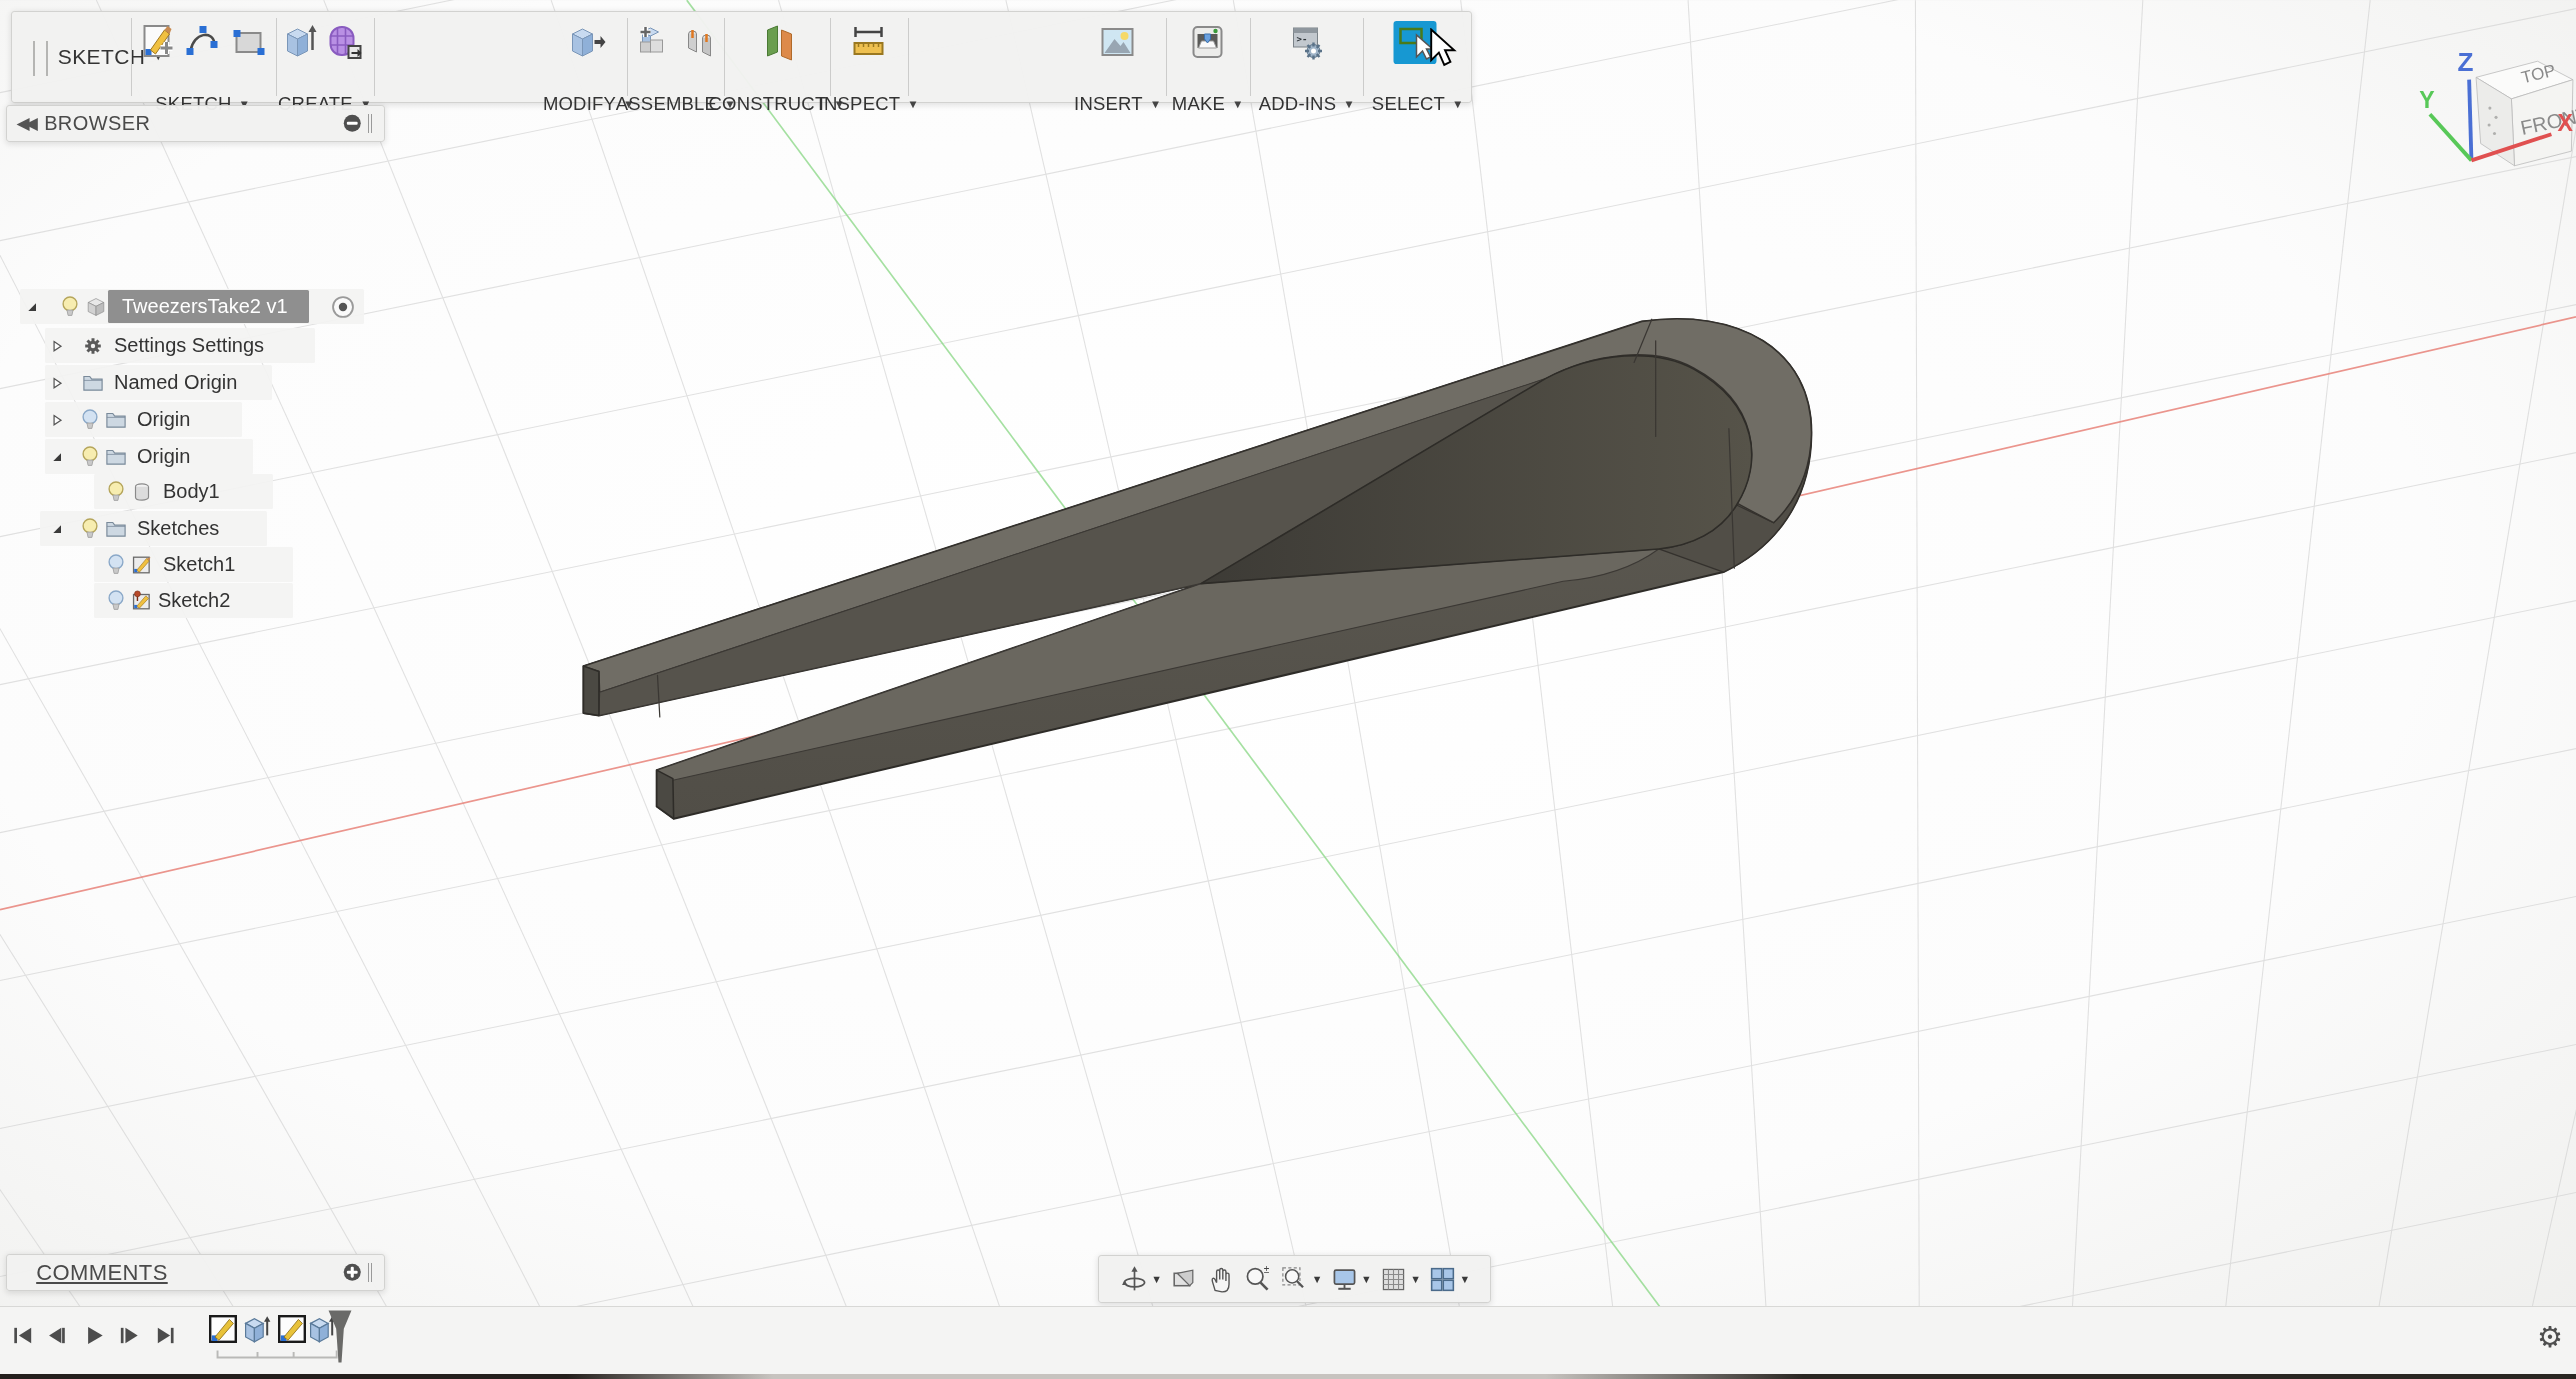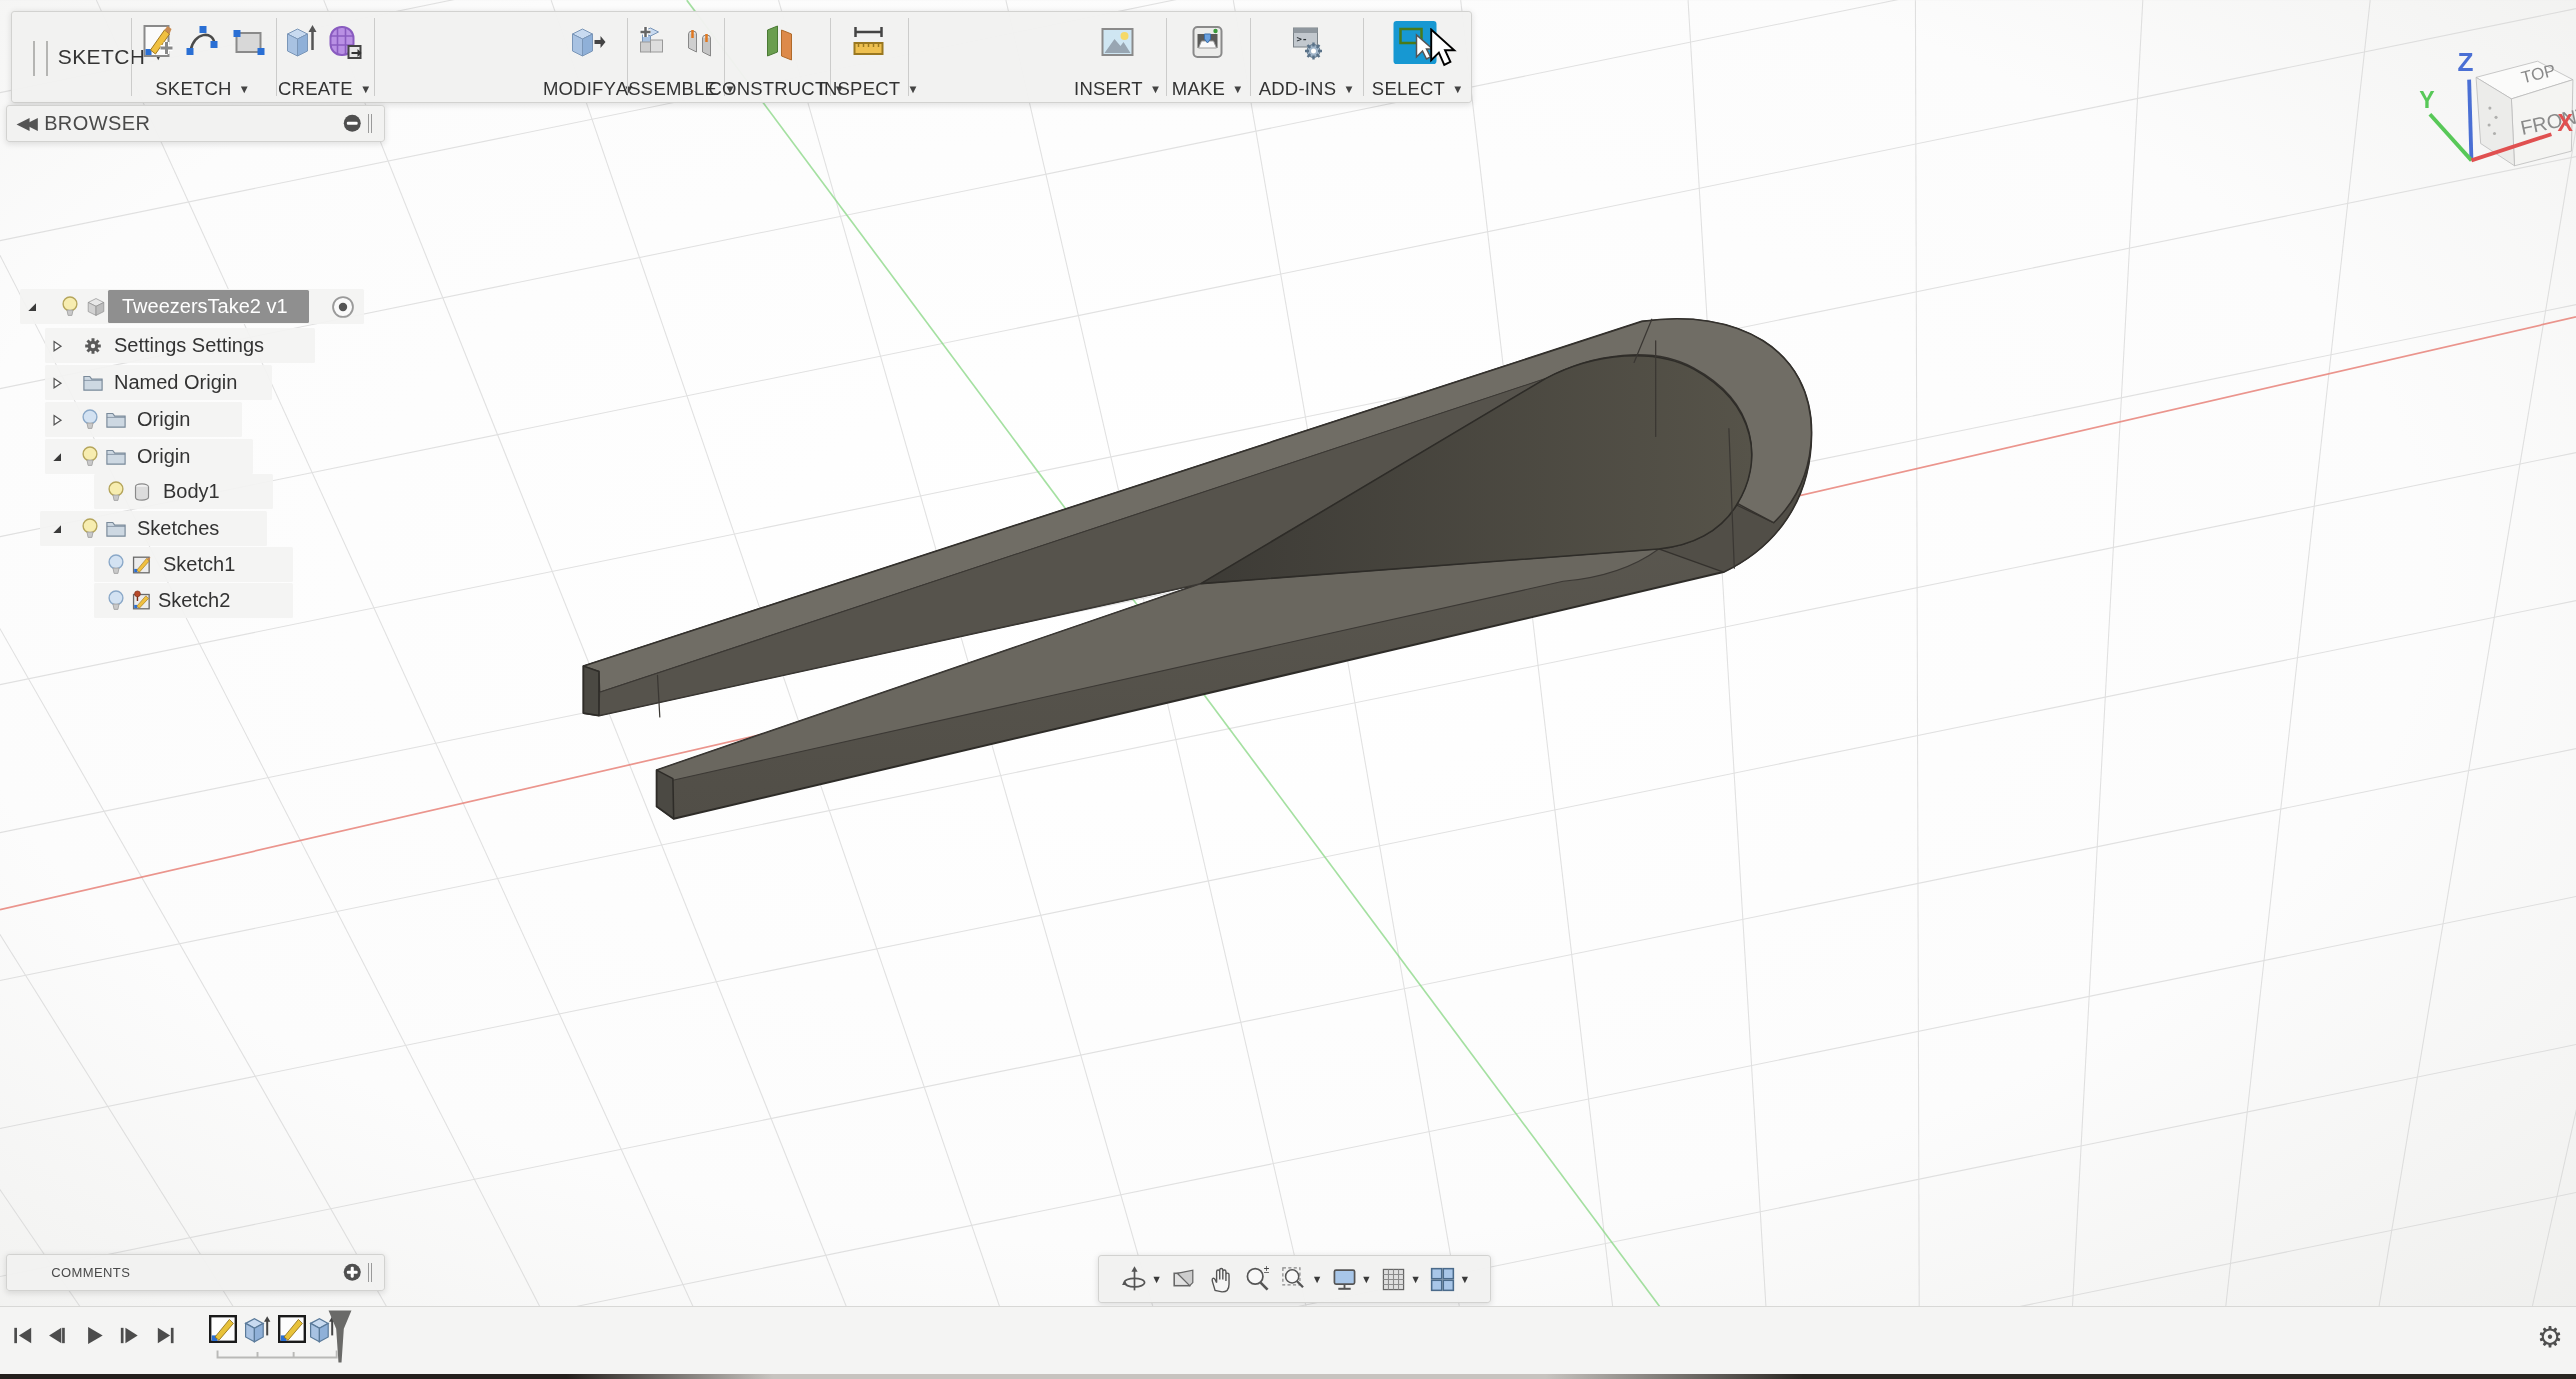--- a/index.html
+++ b/index.html
@@ -14,21 +14,21 @@
          box-shadow:0 1.5px 6.2px rgba(0,0,0,0.12);}
 
   
   #toolbar{left:10.8px;top:10.8px;width:1459px;height:90px;}
   .tb-sep{position:absolute;top:6.2px;bottom:6.2px;width:0.8px;background:#cccccb;}
   .tb-grip{position:absolute;left:21.6px;top:29px;width:10.8px;height:35px;
            border-left:2.3px solid #b5b5b3;border-right:2.3px solid #b5b5b3;}
   #model-group{position:absolute;left:46px;top:0;height:90px;display:flex;
                align-items:center;font-size:21px;color:#333;letter-spacing:0.4px;cursor:default;}
   .caret{font-size:11.6px;margin-left:7px;color:#444;position:relative;top:-1.5px;}
-  .tb-label{position:absolute;top:66px;transform:translateX(-50%);
+  .tb-label{position:absolute;top:81px;transform:translateX(-50%);
             font-size:18.5px;color:#333;white-space:nowrap;letter-spacing:0.2px;}
   .tb-icon{position:absolute;top:9.2px;width:43px;height:43px;transform:translateX(-50%);
            display:flex;align-items:center;justify-content:center;border-radius:3.1px;}
   .tb-icon svg{width:40px;height:40px;}
   .tb-icon.hl{background:var(--sel-blue);}
 
   
   #browser-header{left:6.2px;top:105px;width:377px;height:35px;display:flex;align-items:center;}
   .hdr-title{font-size:20px;color:#4a4a4a;letter-spacing:0.4px;margin-left:10.8px;}
   .chevrons{margin-left:9.2px;font-size:17px;color:#555;letter-spacing:-4.6px;}
@@ -38,21 +38,21 @@
   .trow{position:absolute;height:35px;display:flex;align-items:center;cursor:default;}
   .trow-pill{position:absolute;background:rgba(243,243,242,0.92);height:35px;border-radius:1.5px;}
   .tlabel{font-size:20px;color:#333;white-space:nowrap;position:relative;}
   .tlabel.sel{background:#8f8f8f;color:#fff;padding:4.6px 21.6px 5.4px 14px;border-radius:1.5px;}
   .arr{position:absolute;width:12.3px;height:12.3px;}
   .ticon{position:absolute;width:26px;height:26px;}
   .ticon svg,.arr svg{width:100%;height:100%;}
 
   
   #comments-bar{left:6.2px;top:1254px;width:377px;height:35px;display:flex;align-items:center;}
-  #comments-bar .hdr-title{margin-left:44px;font-size:13px;}
+  #comments-bar .hdr-title{margin-left:29px;font-size:22px;text-decoration:underline;}
 
   
   #viewcube{position:absolute;left:2413px;top:31px;width:163px;height:185px;cursor:pointer;}
 
   
   #navbar{left:1098px;top:1255px;width:391px;height:46px;display:flex;align-items:center;
           justify-content:center;gap:3.1px;}
   .nav-btn{display:flex;align-items:center;height:37px;padding:0 1.5px;border-radius:2.3px;cursor:pointer;}
   .nav-btn svg{width:31px;height:31px;}
   .nav-caret{font-size:10.8px;color:#3a3a3a;margin-left:1.5px;}

